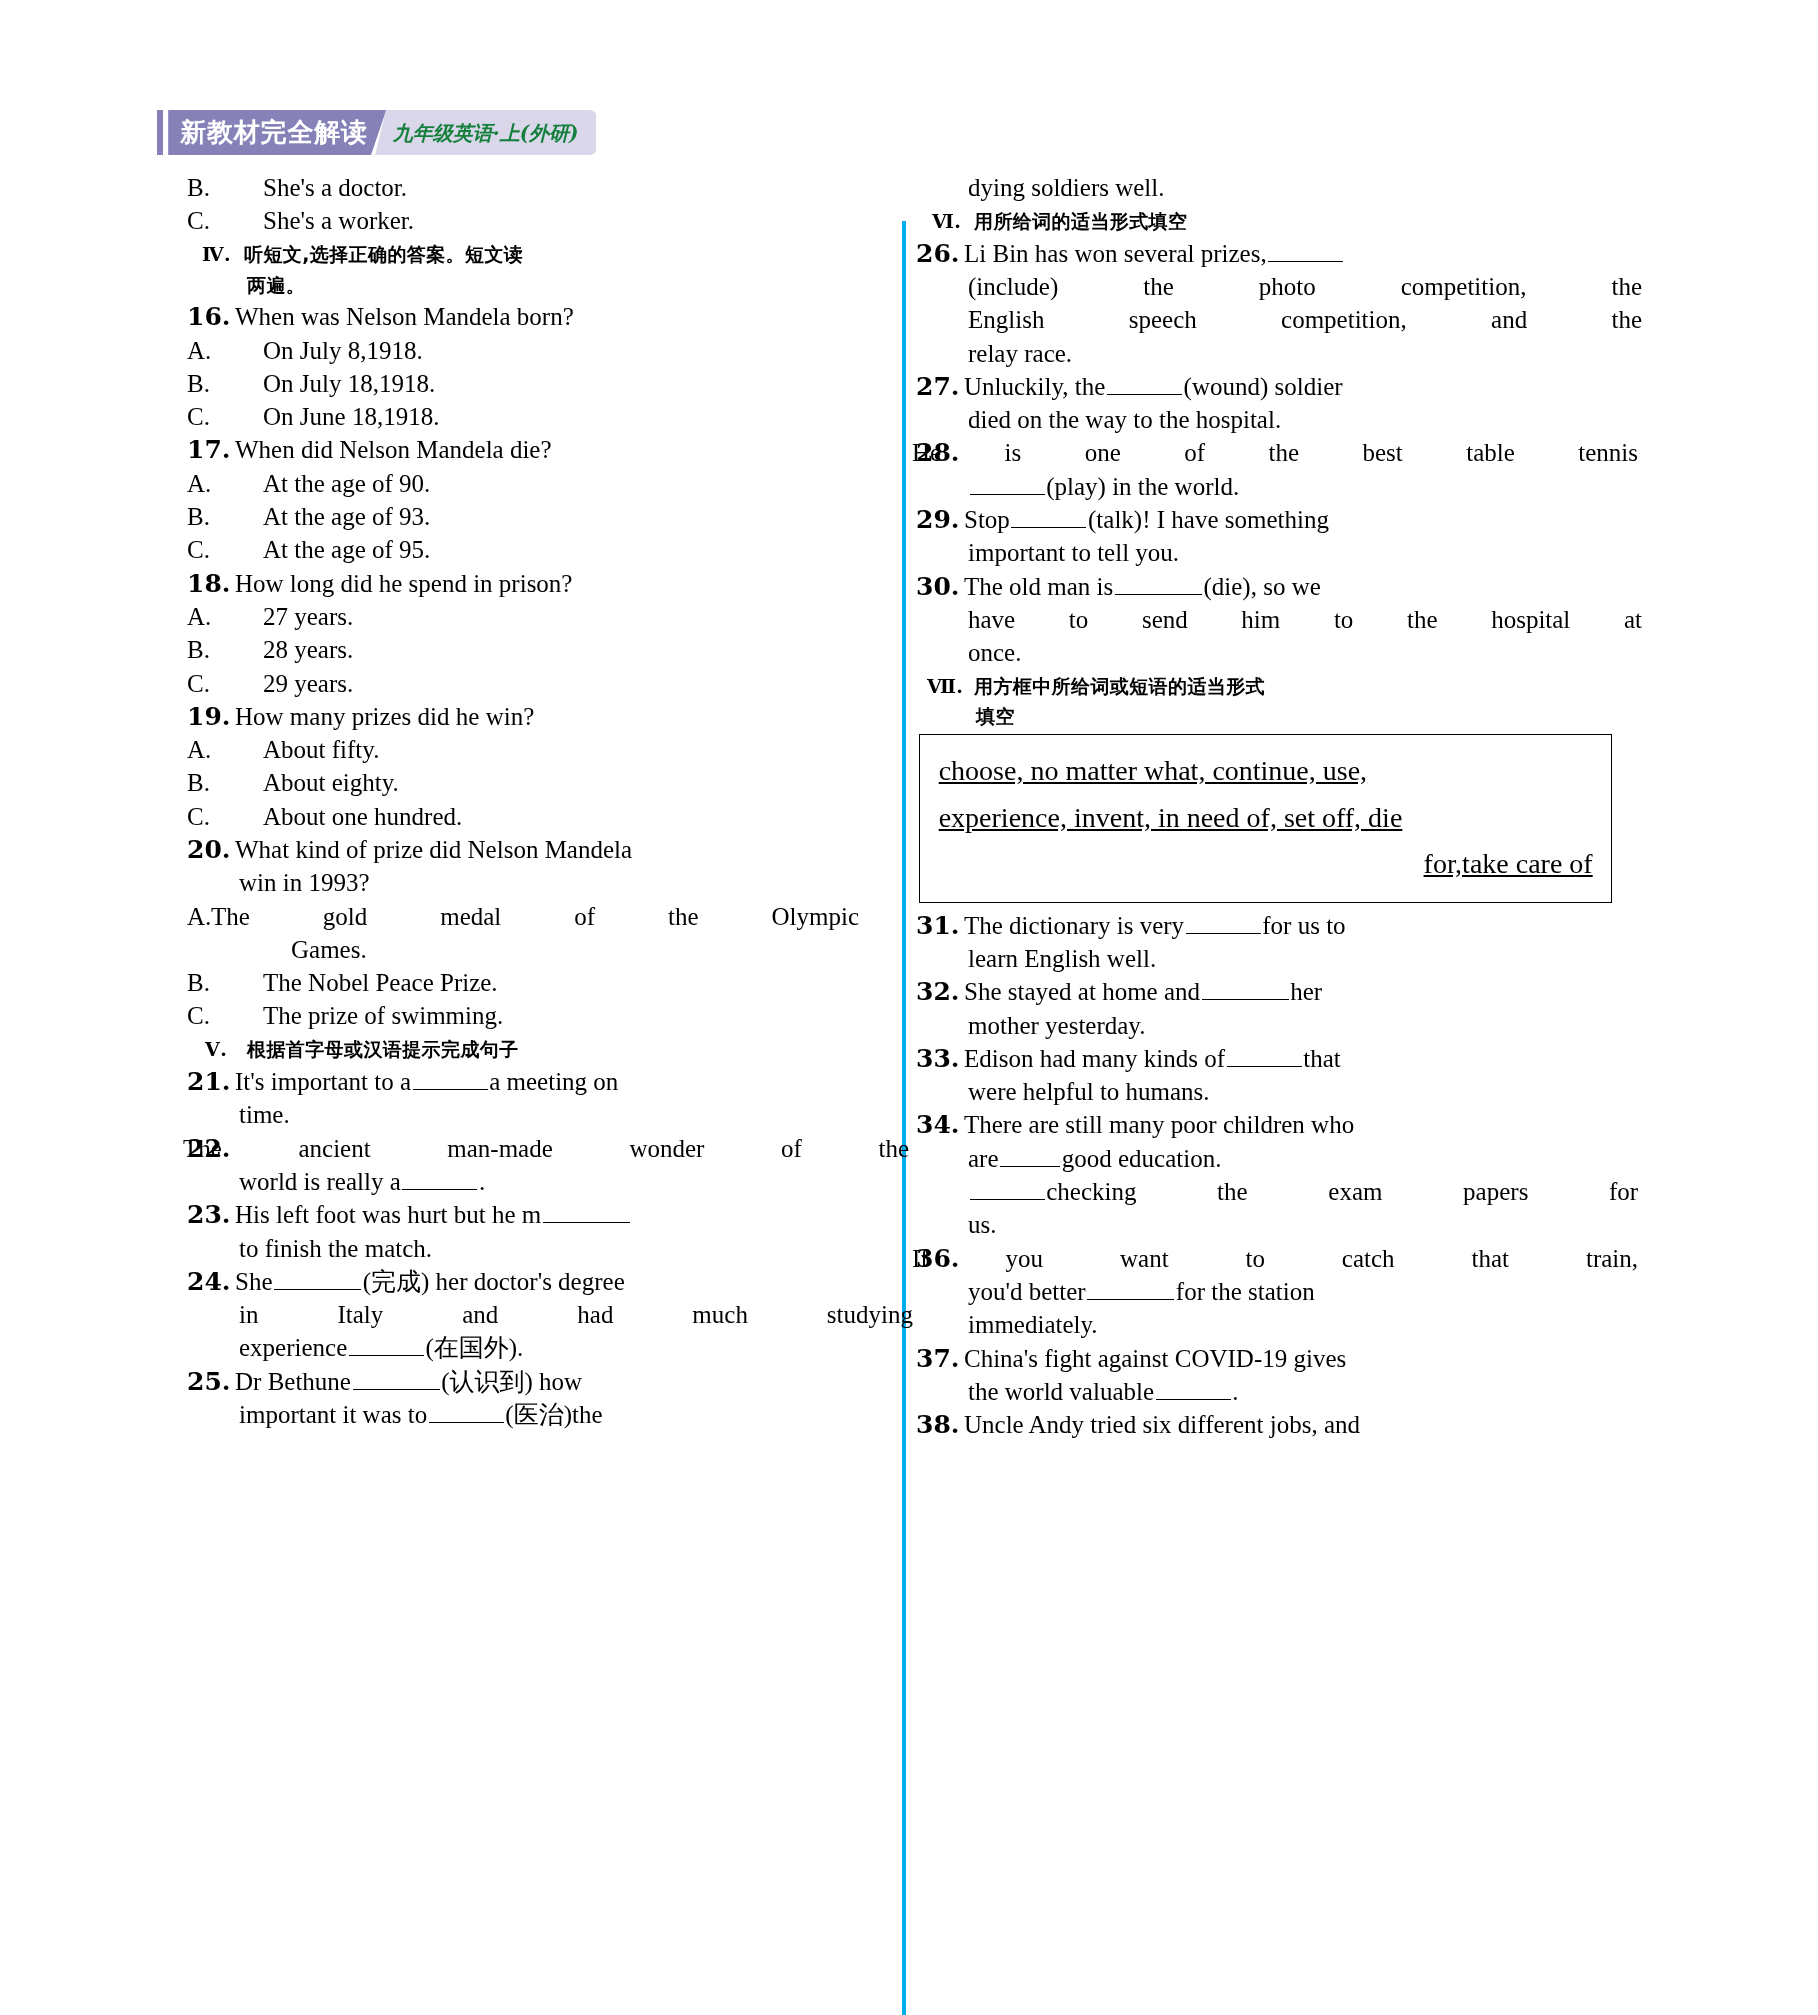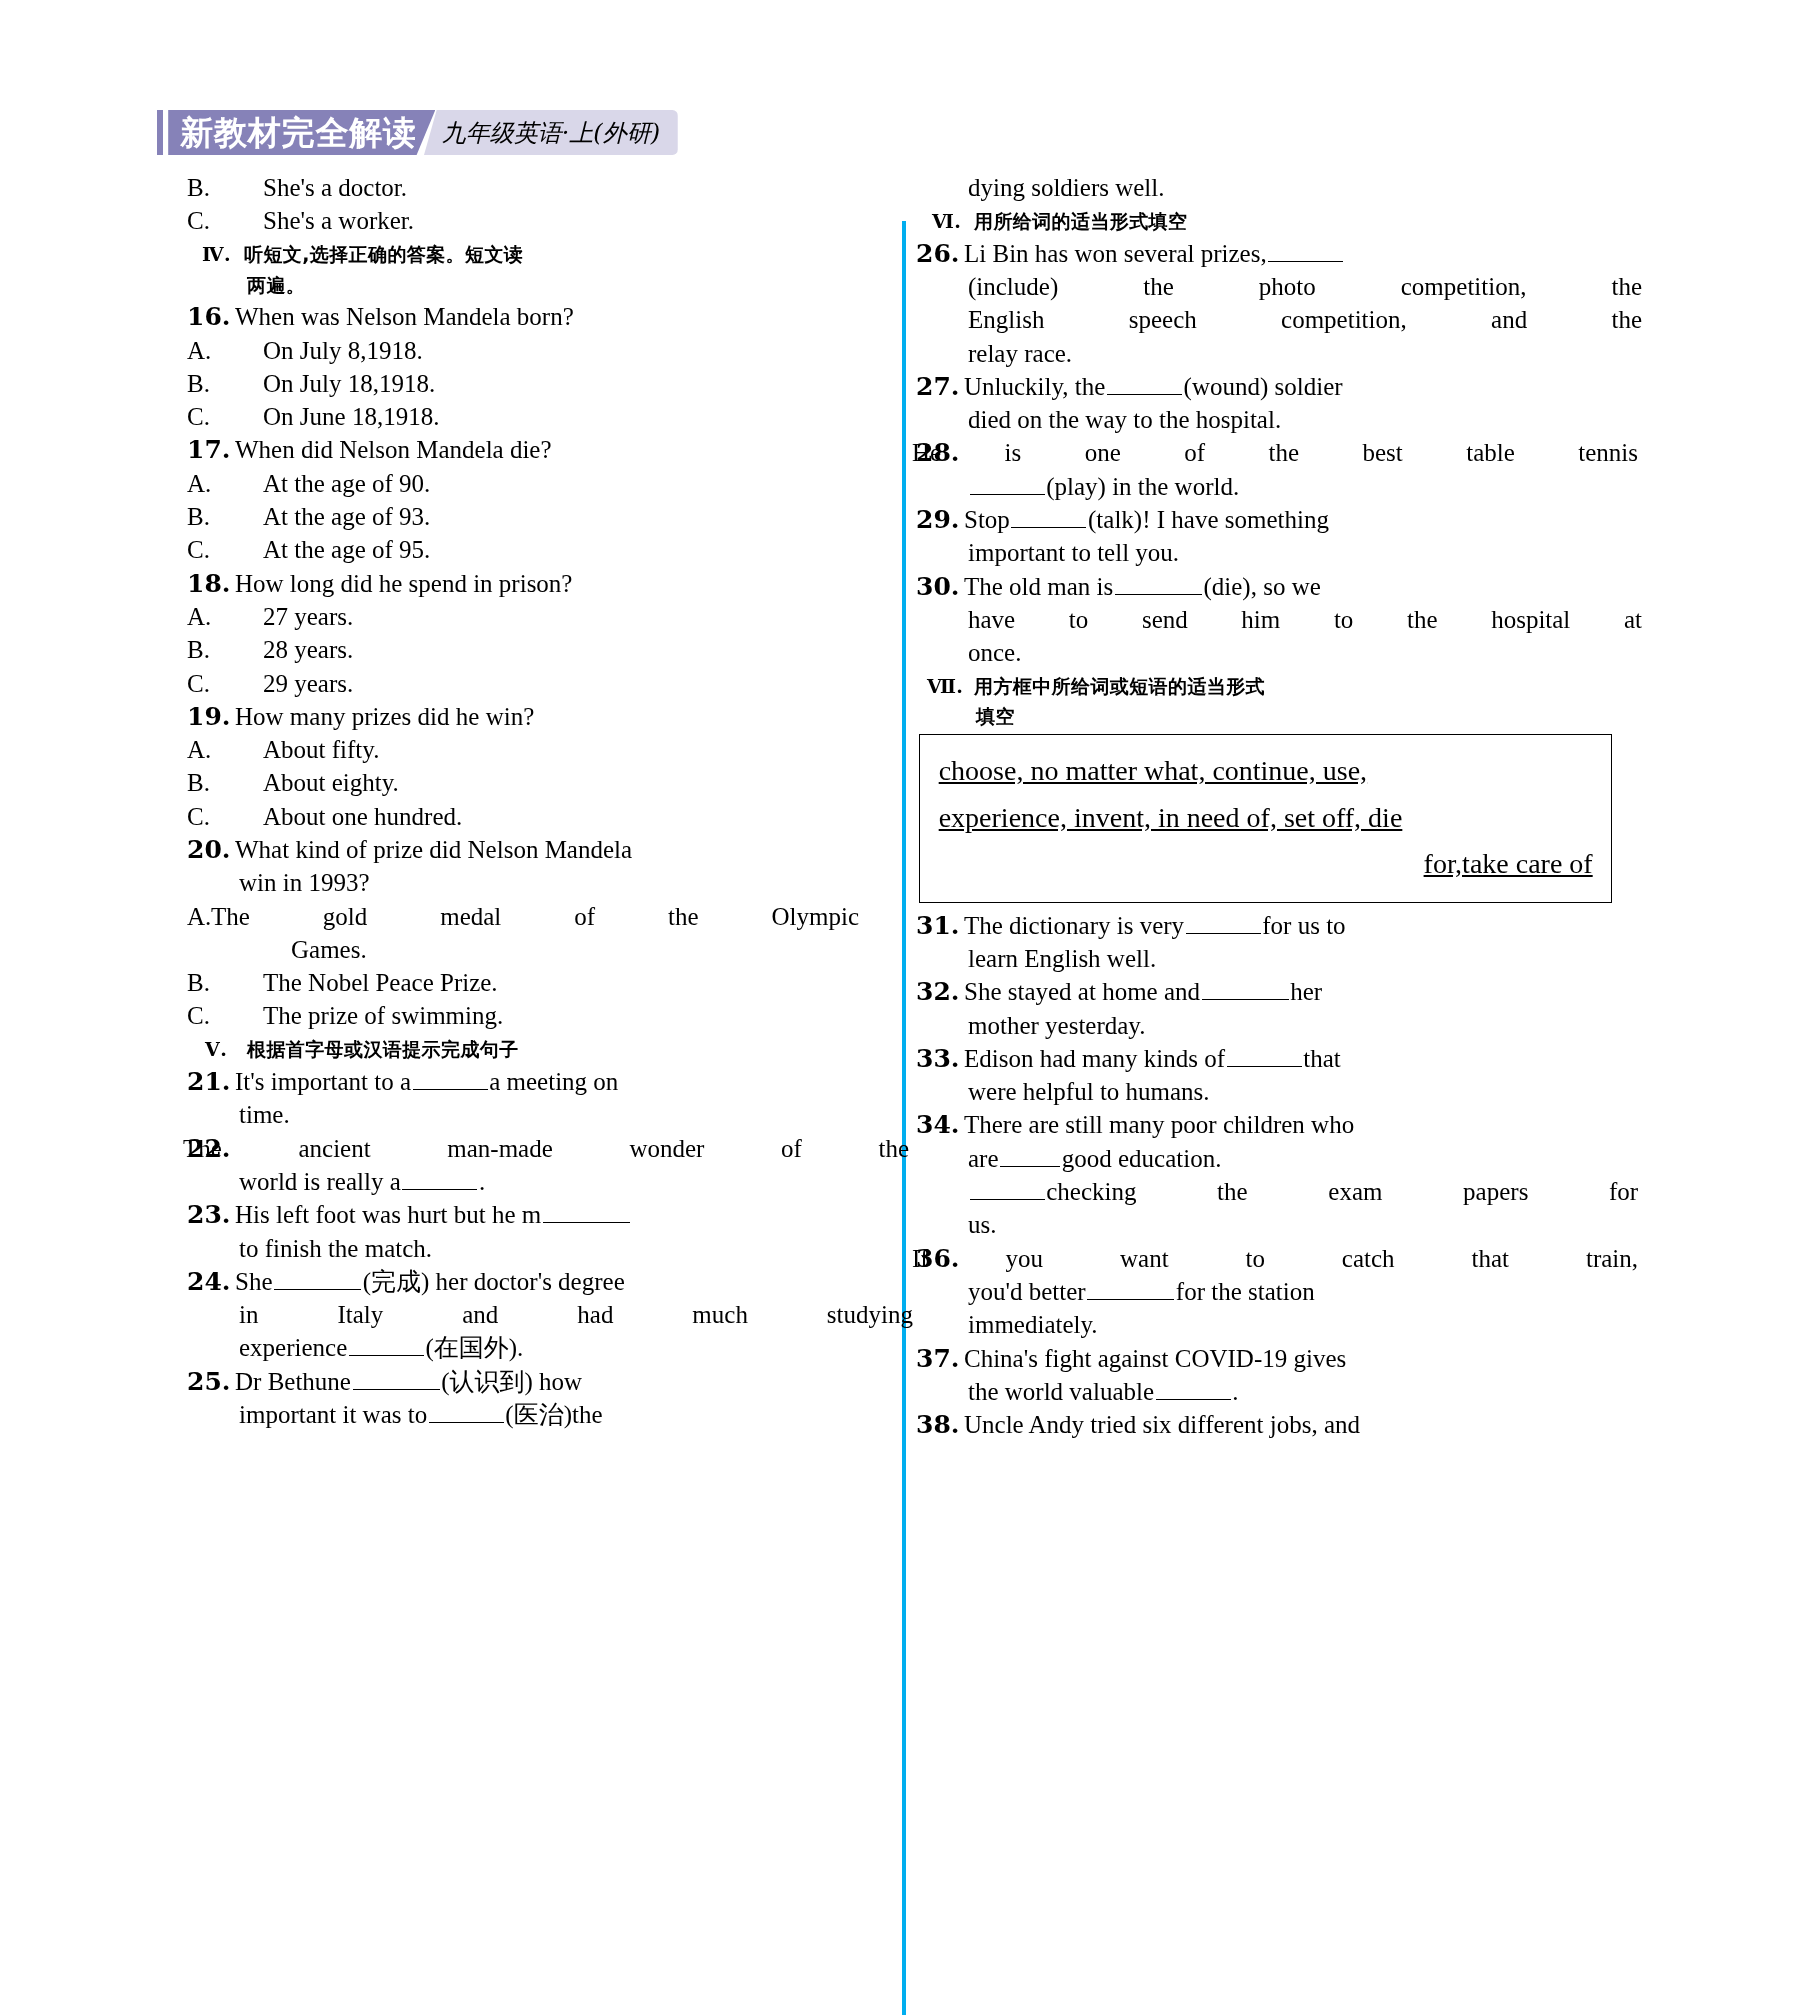--- a/index.html
+++ b/index.html
@@ -35,38 +35,38 @@
     align-items: stretch;
   }
   .hdr-tick {
     width: 6.4px;
     background: #8682b8;
     margin-right: 4.8px;
   }
   .hdr-purple {
     background: #8682b8;
     color: #ffffff;
-    font-family: Liberation Sans, sans-serif;
-    font-weight: 700;
-    font-size: 33px;
+    font-family: Liberation Serif, serif;
+    font-weight: 700;
+    font-size: 26px;
     letter-spacing: 0.8px;
     padding: 2.4px 18.5px 2.4px 12px;
     display: flex;
     align-items: center;
     -webkit-clip-path: polygon(0 0, 100% 0, 93% 100%, 0 100%);
     clip-path: polygon(0 0, 100% 0, 93% 100%, 0 100%);
     line-height: 1;
   }
   .hdr-lav {
     background: #d9d7e9;
-    color: #000000;
+    color: #15803d;
     font-family: "DejaVu Serif", "Liberation Serif", serif;
-    font-weight: 400;
+    font-weight: 700;
     font-style: italic;
-    font-size: 24px;
+    font-size: 20px;
     padding: 1.6px 17.7px 1.6px 17.7px;
     display: flex;
     align-items: center;
     margin-left: -11.3px;
     border-radius: 0 5.6px 5.6px 0;
     -webkit-clip-path: polygon(5% 0, 100% 0, 100% 100%, 0 100%);
     clip-path: polygon(5% 0, 100% 0, 100% 100%, 0 100%);
     line-height: 1;
     white-space: nowrap;
   }

